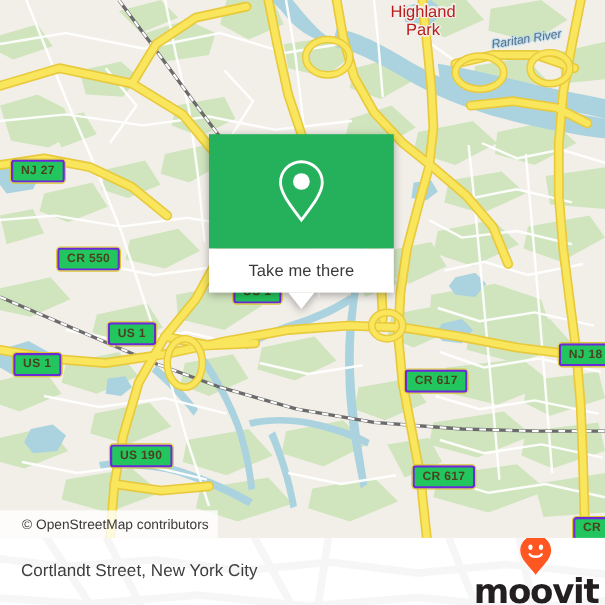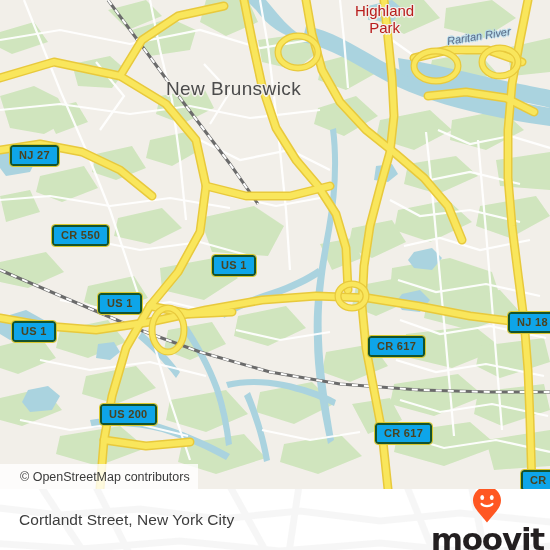--- a/index.html
+++ b/index.html
@@ -58,22 +58,22 @@
     font-size: 11px;
     color: #5a6b86;
     font-style: italic;
     text-shadow:
       -1.2px 0 #b6dced, 1.2px 0 #b6dced, 0 -1.2px #b6dced, 0 1.2px #b6dced;
   }
 
   
   .shield {
     position: absolute;
-    background: #0ea5e9;
-    border: 2px solid #14532d;
+    background: #22c55e;
+    border: 2px solid #6d28d9;
     outline: 1px solid #d9c72e;
     border-radius: 3px;
     color: #4a4320;
     font-size: 11px;
     font-weight: bold;
     font-family: "Liberation Sans", sans-serif;
     padding: 2px 7px 3px 7px;
     line-height: 12px;
     white-space: nowrap;
     box-sizing: border-box;
@@ -364,37 +364,48 @@
         <g fill="none" stroke="#f9e65c" stroke-width="4.5">
           <ellipse cx="168" cy="330" rx="16" ry="22"></ellipse>
           <ellipse cx="298" cy="52" rx="20" ry="16"></ellipse>
           <ellipse cx="436" cy="66" rx="22" ry="15"></ellipse>
           <ellipse cx="500" cy="62" rx="18" ry="14"></ellipse>
           <ellipse cx="352" cy="296" rx="14" ry="12"></ellipse>
         </g>
       </g>
     </svg>
 
-    <div class="map-label label-city" style="left:166px; top:78px;">New Brunswick</div>
 
     <div class="map-label label-town" style="left:355px; top:2px;">Highland<br>Park</div>
 
     <div class="map-label label-water" style="left:447px; top:35px; transform:rotate(-9deg); transform-origin:left center;">Raritan River</div>
 
     <div class="shield" style="left:10px;  top:145px;">NJ 27</div>
     <div class="shield" style="left:52px;  top:225px;">CR 550</div>
     <div class="shield" style="left:98px;  top:293px;">US 1</div>
     <div class="shield" style="left:12px;  top:321px;">US 1</div>
     <div class="shield" style="left:212px; top:255px;">US 1</div>
-    <div class="shield" style="left:100px; top:404px;">US 200</div>
+    <div class="shield" style="left:100px; top:404px;">US 190</div>
     <div class="shield" style="left:368px; top:336px;">CR 617</div>
     <div class="shield" style="left:375px; top:423px;">CR 617</div>
     <div class="shield" style="left:508px; top:312px;">NJ 18</div>
     <div class="shield" style="left:521px; top:470px;">CR 5</div>
 
+    <div id="popup">
+      <div id="popup-top" style="background:#25b15c;">
+        <svg width="48" height="60" viewBox="0 0 48 60">
+          <path d="M24 3 C13.5 3 5 11.5 5 22 C5 32 15 44 24 56 C33 44 43 32 43 22 C43 11.5 34.5 3 24 3 Z" fill="none" stroke="#ffffff" stroke-width="2.6"></path>
+          <circle cx="24" cy="21" r="7.6" fill="#ffffff"></circle>
+        </svg>
+      </div>
+      <div id="popup-bottom">
+        <span id="popup-label">Take me there</span>
+      </div>
+      <div id="popup-tail"></div>
+    </div>
 
     <div id="attribution">
       <span>© OpenStreetMap contributors</span>
     </div>
   </div>
 
   <div id="footer">
 
     <svg id="footer-watermark" width="550" height="61" viewBox="0 0 550 61">
       <g stroke="#e4e4e4" stroke-width="7" fill="none">

